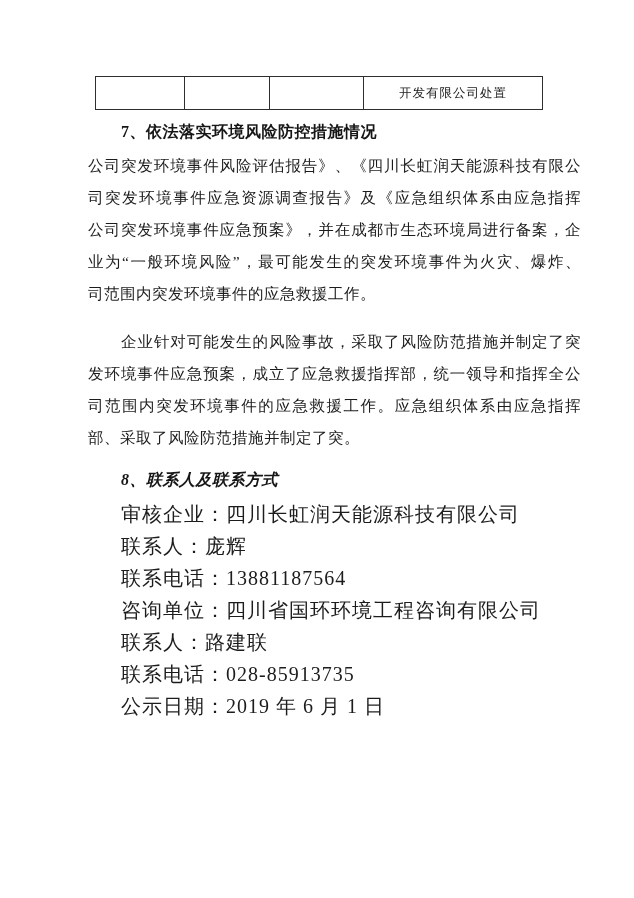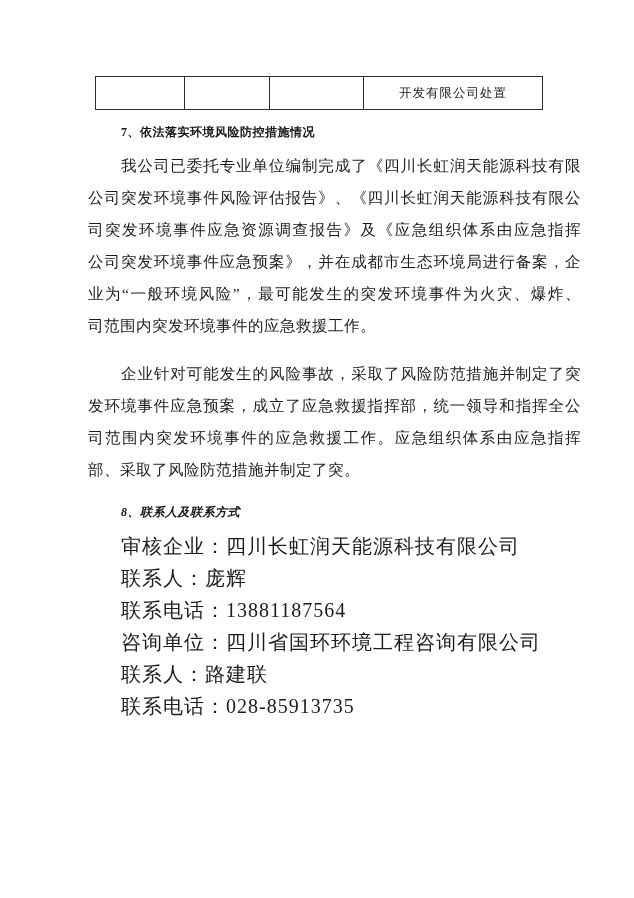--- a/index.html
+++ b/index.html
@@ -41,21 +41,21 @@
     padding: 2px 5px;
     line-height: 23px;
   }
   table.wtable tr.r1 td { height: 28px; }
   table.wtable tr.r2 td { height: 44px; }
   table.wtable tr.r2 td { border-bottom: 2px solid #1f1f1f; }
   
   .sec-heading {
     margin: 0;
     margin-left: 33px;
-    font-size: 12px;
+    font-size: 16px;
     font-weight: 700;
     letter-spacing: 0.5px;
     line-height: 22px;
     color: #161616;
   }
   .h7 { margin-top: 11px; }
   .h8 { margin-top: 15px; font-style: italic; }
   
   .para { margin-top: 7px; }
   .para .line {
@@ -101,21 +101,20 @@
           <td></td>
           <td></td>
           <td>开发有限公司处置</td>
         </tr>
       </tbody>
     </table>
 
     <h2 class="sec-heading h7">7、依法落实环境风险防控措施情况</h2>
 
     <div class="para">
-      <div class="line indent fill">我公司已委托专业单位编制完成了《四川长虹润天能源科技有限</div>
       <div class="line fill">公司突发环境事件风险评估报告》、《四川长虹润天能源科技有限公</div>
       <div class="line fill">司突发环境事件应急资源调查报告》及《应急组织体系由应急指挥</div>
       <div class="line fill">公司突发环境事件应急预案》，并在成都市生态环境局进行备案，企</div>
       <div class="line fill">业为“一般环境风险”，最可能发生的突发环境事件为火灾、爆炸、</div>
       <div class="line">司范围内突发环境事件的应急救援工作。</div>
     </div>
 
     <div class="para" style="margin-top:16px;">
       <div class="line indent fill">企业针对可能发生的风险事故，采取了风险防范措施并制定了突</div>
       <div class="line fill">发环境事件应急预案，成立了应急救援指挥部，统一领导和指挥全公</div>
@@ -125,16 +124,17 @@
 
     <h2 class="sec-heading h8">8、联系人及联系方式</h2>
 
     <div class="contact">
       <div class="cline">审核企业：四川长虹润天能源科技有限公司</div>
       <div class="cline">联系人：庞辉</div>
       <div class="cline">联系电话：13881187564</div>
       <div class="cline">咨询单位：四川省国环环境工程咨询有限公司</div>
       <div class="cline">联系人：路建联</div>
       <div class="cline">联系电话：028-85913735</div>
+      <div class="cline">公示日期：2019 年 6 月 1 日</div>
     </div>
 
   </div>
 </div>
 
 </body></html>

